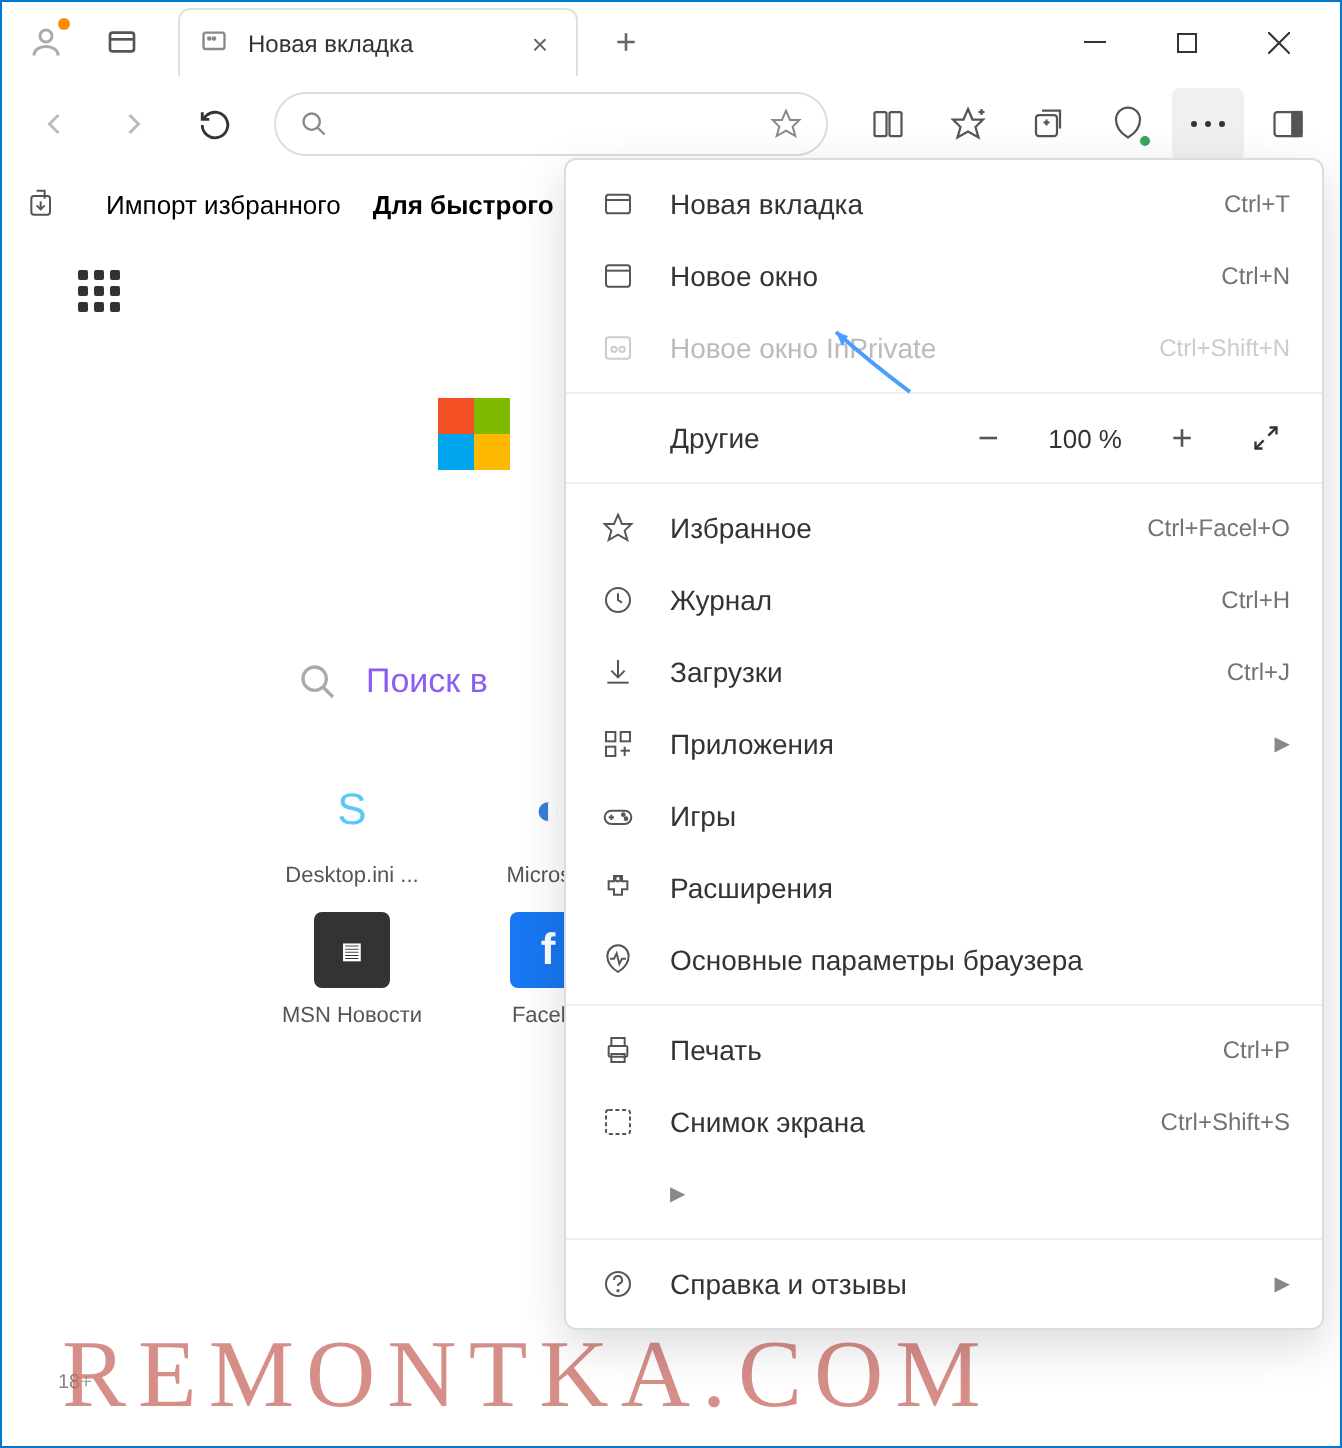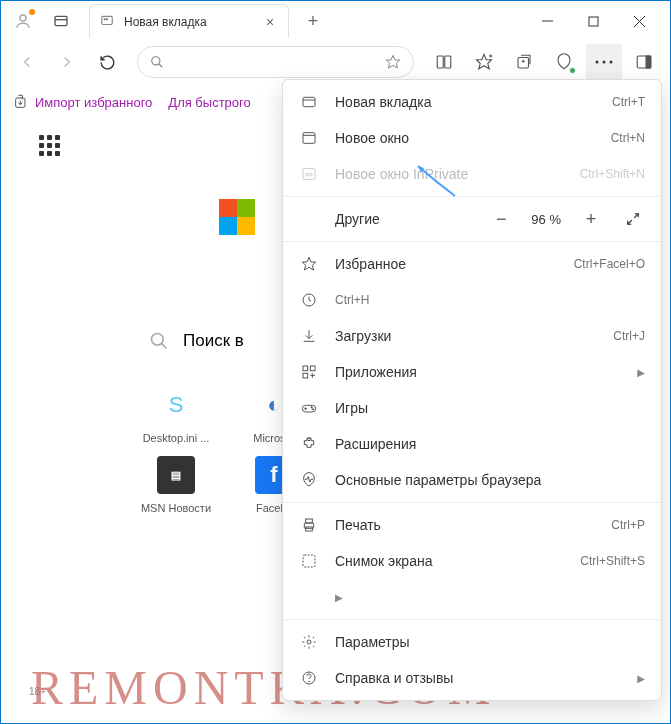--- a/index.html
+++ b/index.html
@@ -17,29 +17,29 @@
 .win-ctrl{width:46px;height:32px;display:flex;align-items:center;justify-content:center;color:#333}
 .toolbar{height:42px;display:flex;align-items:center;padding:0 8px;gap:4px}
 .nav-btn{width:36px;height:36px;display:flex;align-items:center;justify-content:center;color:#bbb}
 .nav-btn.active{color:#333}
 .addr-bar{flex:1;height:32px;border:1px solid #ddd;border-radius:16px;display:flex;align-items:center;padding:0 12px;margin:0 8px}
 .addr-search{color:#888;margin-right:8px}
 .addr-fav{margin-left:auto;color:#888}
 .tool-btn{width:36px;height:36px;display:flex;align-items:center;justify-content:center;color:#555;border-radius:4px;position:relative}
 .tool-btn.more{background:#f0f0f0}
 .favorites-bar{height:38px;display:flex;align-items:center;padding:0 12px;gap:16px;font-size:13px}
-.fav-item{display:flex;align-items:center;gap:6px;color:#a21caf}
-.fav-item.bold{font-weight:400}
+.fav-item{display:flex;align-items:center;gap:24px;color:#000000}
+.fav-item.bold{font-weight:700}
 .content{position:relative;padding:20px}
 .apps-grid{position:absolute;left:38px;top:14px;display:grid;grid-template-columns:repeat(3,5px);gap:3px}
 .apps-grid span{width:5px;height:5px;background:#333;border-radius:1px}
 .logo{position:absolute;left:218px;top:78px;display:flex;flex-direction:column}
 .logo-row{display:flex}
 .logo-sq{width:18px;height:18px}
-.search-row{position:absolute;left:148px;top:210px;display:flex;align-items:center;gap:14px;color:#000000;font-size:17px}
+.search-row{position:absolute;left:148px;top:210px;display:flex;align-items:center;gap:14px;color:#8b5cf6;font-size:17px}
 .tiles{position:absolute;left:130px;top:265px;display:grid;grid-template-columns:repeat(2,90px);gap:12px 8px}
 .tile{display:flex;flex-direction:column;align-items:center;gap:8px}
 .tile-icon{width:38px;height:38px;display:flex;align-items:center;justify-content:center;font-size:22px;border-radius:4px}
 .tile-label{font-size:11px;color:#555;white-space:nowrap}
 .menu{position:absolute;right:8px;top:78px;width:380px;background:#fff;border:1px solid #ddd;border-radius:6px;box-shadow:0 8px 24px rgba(0,0,0,0.15);padding:4px 0;z-index:100}
 .menu-item{display:flex;align-items:center;height:36px;padding:0 16px;font-size:14px;color:#333;cursor:pointer}
 .menu-item.disabled{color:#bbb;cursor:default}
 .menu-item .mi-icon{width:20px;height:20px;margin-right:16px;display:flex;align-items:center;justify-content:center;color:#555}
 .menu-item.disabled .mi-icon{color:#ccc}
 .menu-item .mi-label{flex:1}
@@ -279,21 +279,21 @@
       </span>
     <span class="mi-label">Новое окно InPrivate</span>
     <span class="mi-short">Ctrl+Shift+N</span>
   </div>
   <div class="menu-sep"></div>
   <div class="menu-item">
     <span class="mi-icon"></span>
     <span class="mi-label">Другие</span>
     <div class="zoom-ctrls">
       <span class="zoom-btn">−</span>
-      <span class="zoom-val">96 %</span>
+      <span class="zoom-val">100 %</span>
       <span class="zoom-btn">+</span>
       <span class="zoom-btn">
           <svg width="14" height="14" viewBox="0 0 24 24" fill="none" stroke="#333" stroke-width="2">
             <polyline points="15 3 21 3 21 9"></polyline>
             <polyline points="9 21 3 21 3 15"></polyline>
             <line x1="21" y1="3" x2="14" y2="10"></line>
             <line x1="3" y1="21" x2="10" y2="14"></line>
           </svg>
         </span>
     </div>
@@ -309,20 +309,21 @@
     <span class="mi-short">Ctrl+Facel+O</span>
   </div>
   <div class="menu-item">
     <span class="mi-icon">
         <svg width="16" height="16" viewBox="0 0 24 24" fill="none" stroke="currentColor" stroke-width="1.5">
           <circle cx="12" cy="12" r="9"></circle>
           <polyline points="12 7 12 12 15 14"></polyline>
           <path d="M3 12a9 9 0 0 0 0 0"></path>
         </svg>
       </span>
+    <span class="mi-label">Журнал</span>
     <span class="mi-short">Ctrl+H</span>
   </div>
   <div class="menu-item">
     <span class="mi-icon">
         <svg width="16" height="16" viewBox="0 0 24 24" fill="none" stroke="currentColor" stroke-width="1.5">
           <line x1="12" y1="3" x2="12" y2="15"></line>
           <polyline points="7 11 12 16 17 11"></polyline>
           <line x1="4" y1="20" x2="20" y2="20"></line>
         </svg>
       </span>
@@ -394,29 +395,20 @@
     <span class="mi-short">Ctrl+Shift+S</span>
   </div>
   <div class="menu-item">
     <span class="mi-icon"></span>
     <span class="mi-arrow">▶</span>
   </div>
   <div class="menu-sep"></div>
   <div class="menu-item">
     <span class="mi-icon">
         <svg width="16" height="16" viewBox="0 0 24 24" fill="none" stroke="currentColor" stroke-width="1.5">
-          <circle cx="12" cy="12" r="3"></circle>
-          <path d="M12 2v3M12 19v3M4.2 4.2l2.1 2.1M17.7 17.7l2.1 2.1M2 12h3M19 12h3M4.2 19.8l2.1-2.1M17.7 6.3l2.1-2.1"></path>
-        </svg>
-      </span>
-    <span class="mi-label">Параметры</span>
-  </div>
-  <div class="menu-item">
-    <span class="mi-icon">
-        <svg width="16" height="16" viewBox="0 0 24 24" fill="none" stroke="currentColor" stroke-width="1.5">
           <circle cx="12" cy="12" r="9"></circle>
           <path d="M9 9a3 3 0 1 1 4 2.8c-.7.4-1 1-1 1.7"></path>
           <circle cx="12" cy="17" r="0.5" fill="currentColor"></circle>
         </svg>
       </span>
     <span class="mi-label">Справка и отзывы</span>
     <span class="mi-arrow">▶</span>
   </div>
 
 </div>

